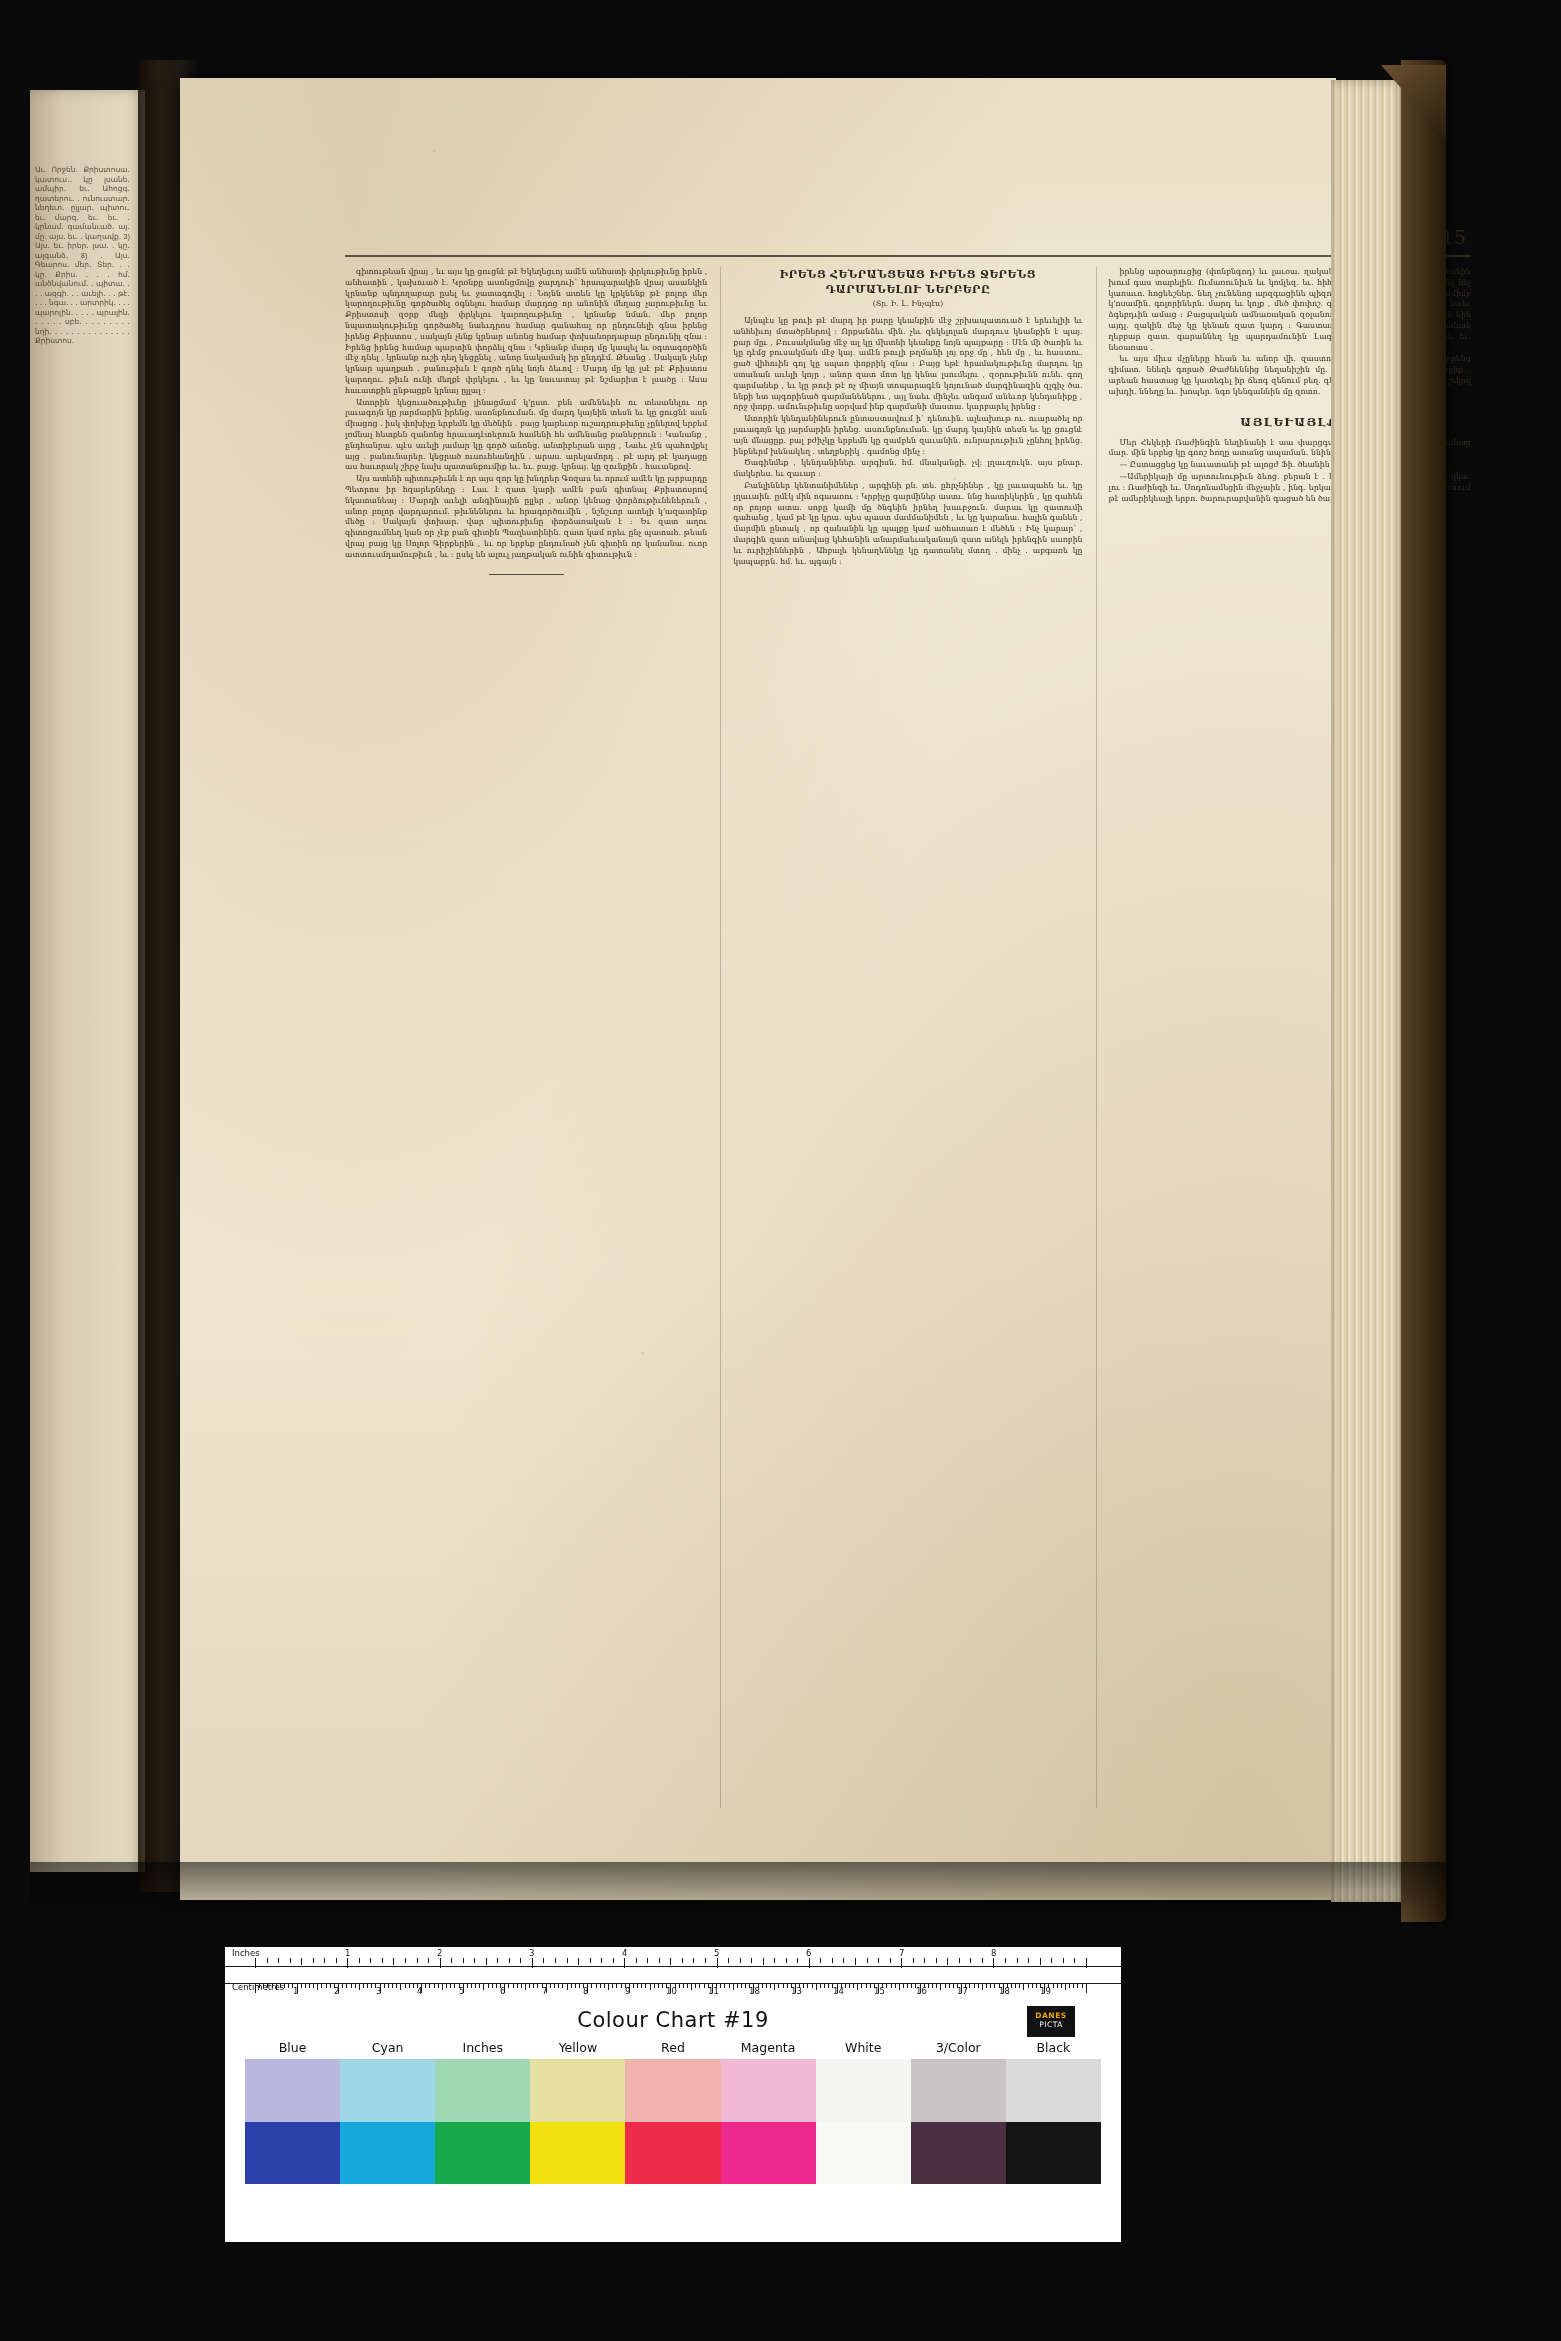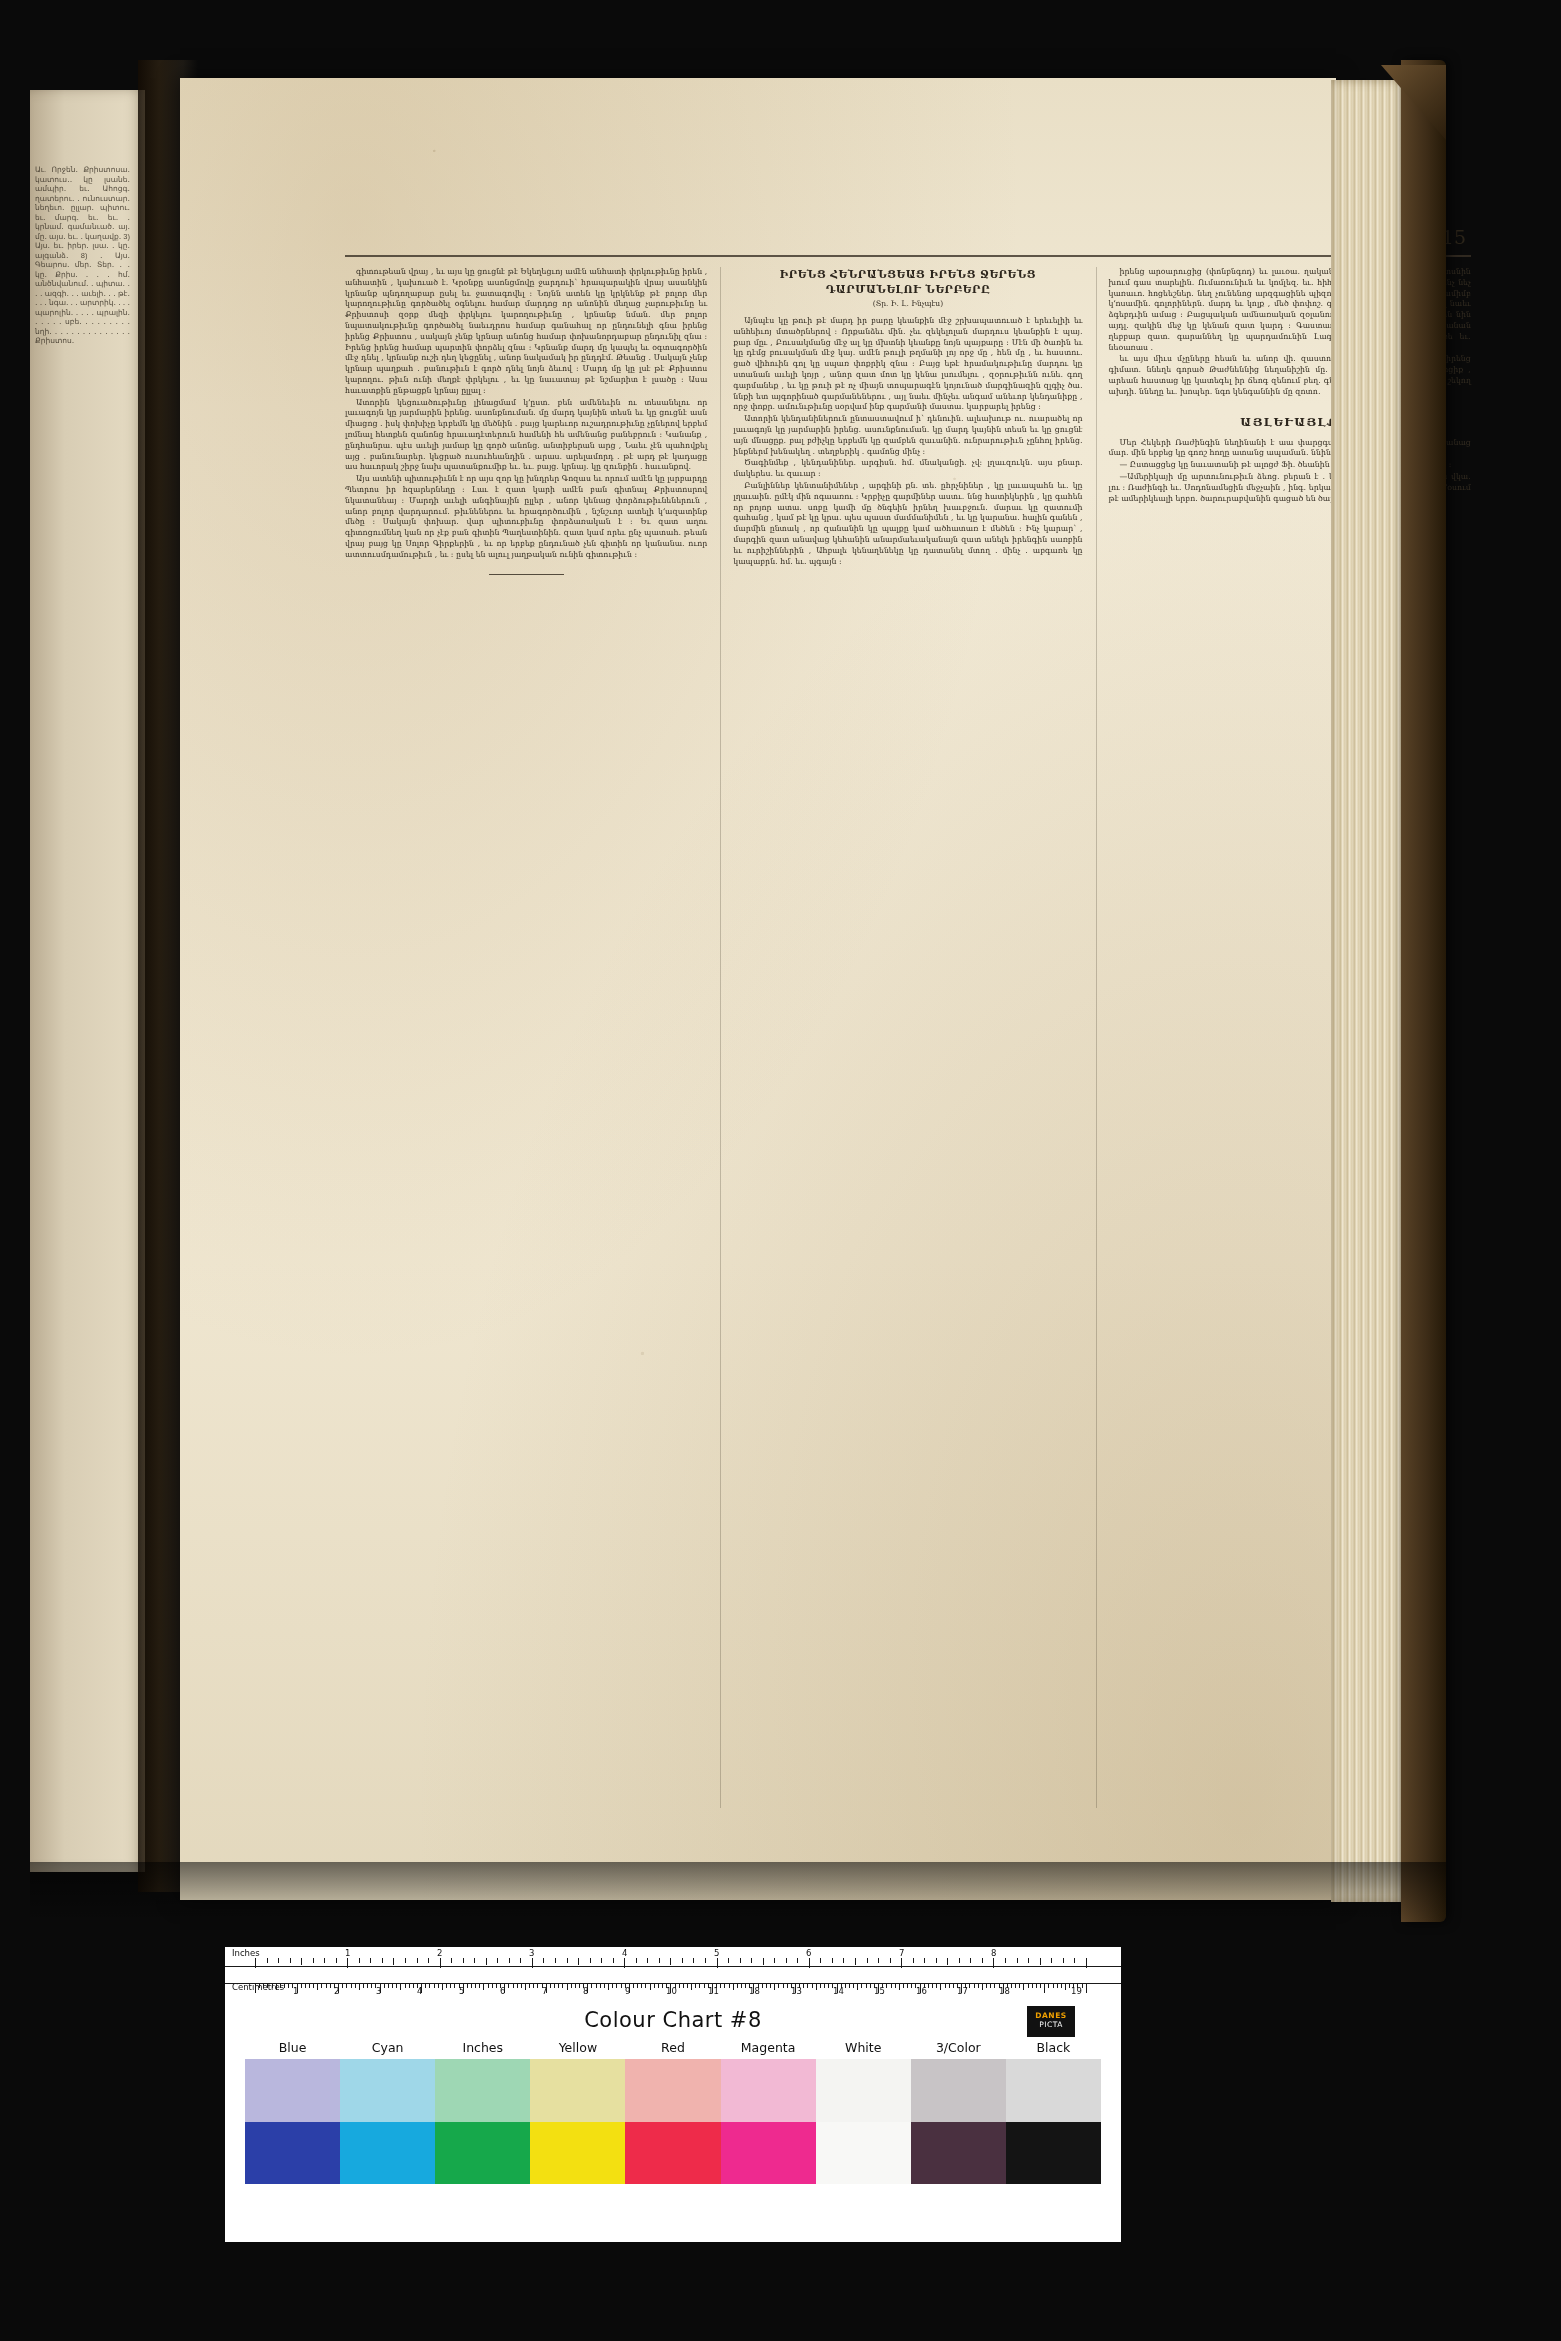--- a/index.html
+++ b/index.html
@@ -492,26 +492,26 @@
           <div class="rlabel" style="left: 400px;">9</div>
           <div class="rlabel" style="left: 441px;">10</div>
           <div class="rlabel" style="left: 483px;">11</div>
           <div class="rlabel" style="left: 524px;">18</div>
           <div class="rlabel" style="left: 566px;">13</div>
           <div class="rlabel" style="left: 608px;">14</div>
           <div class="rlabel" style="left: 649px;">15</div>
           <div class="rlabel" style="left: 691px;">16</div>
           <div class="rlabel" style="left: 732px;">17</div>
           <div class="rlabel" style="left: 774px;">18</div>
-          <div class="rlabel" style="left: 815px; margin-left: 31px;">19</div>
+          <div class="rlabel" style="left: 815px;">19</div>
         </div>
     </div>
   </div>
 
-  <div class="ctitle-chart">Colour Chart #8</div>
+  <div class="ctitle-chart">Colour Chart #19</div>
   <div class="logo">
     <b>DANES</b>
     <span>PICTA</span>
   </div>
 
   <div class="labels" id="sw-labels">
       <div>Blue</div>
       <div>Cyan</div>
       <div>Inches</div>
       <div>Yellow</div>

